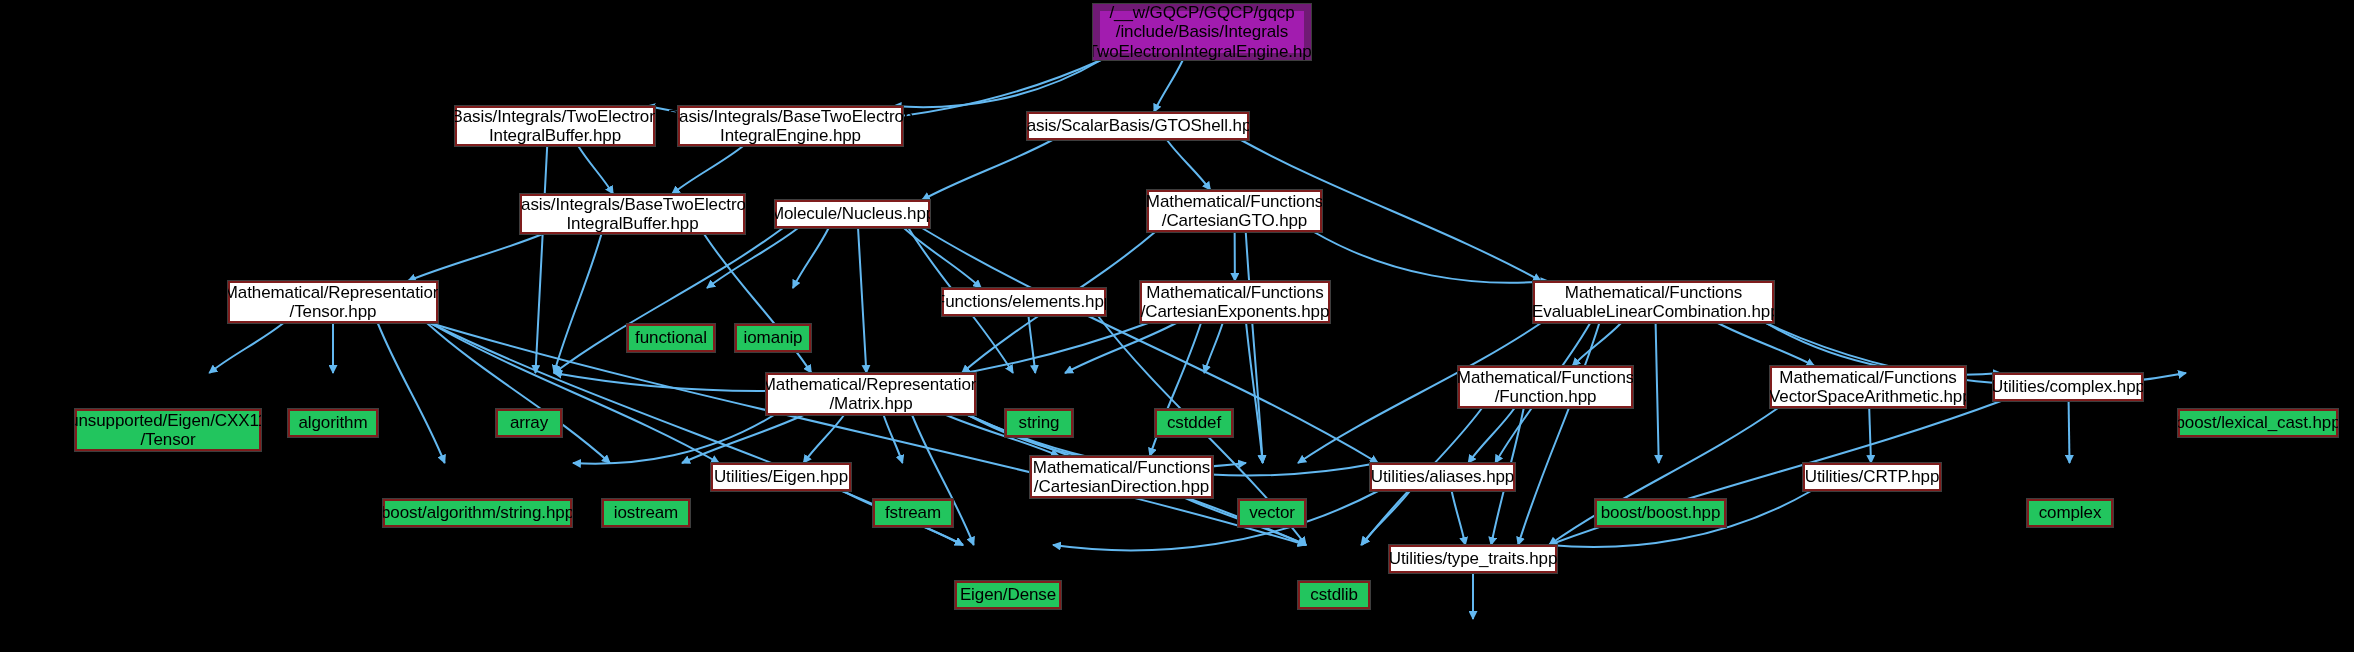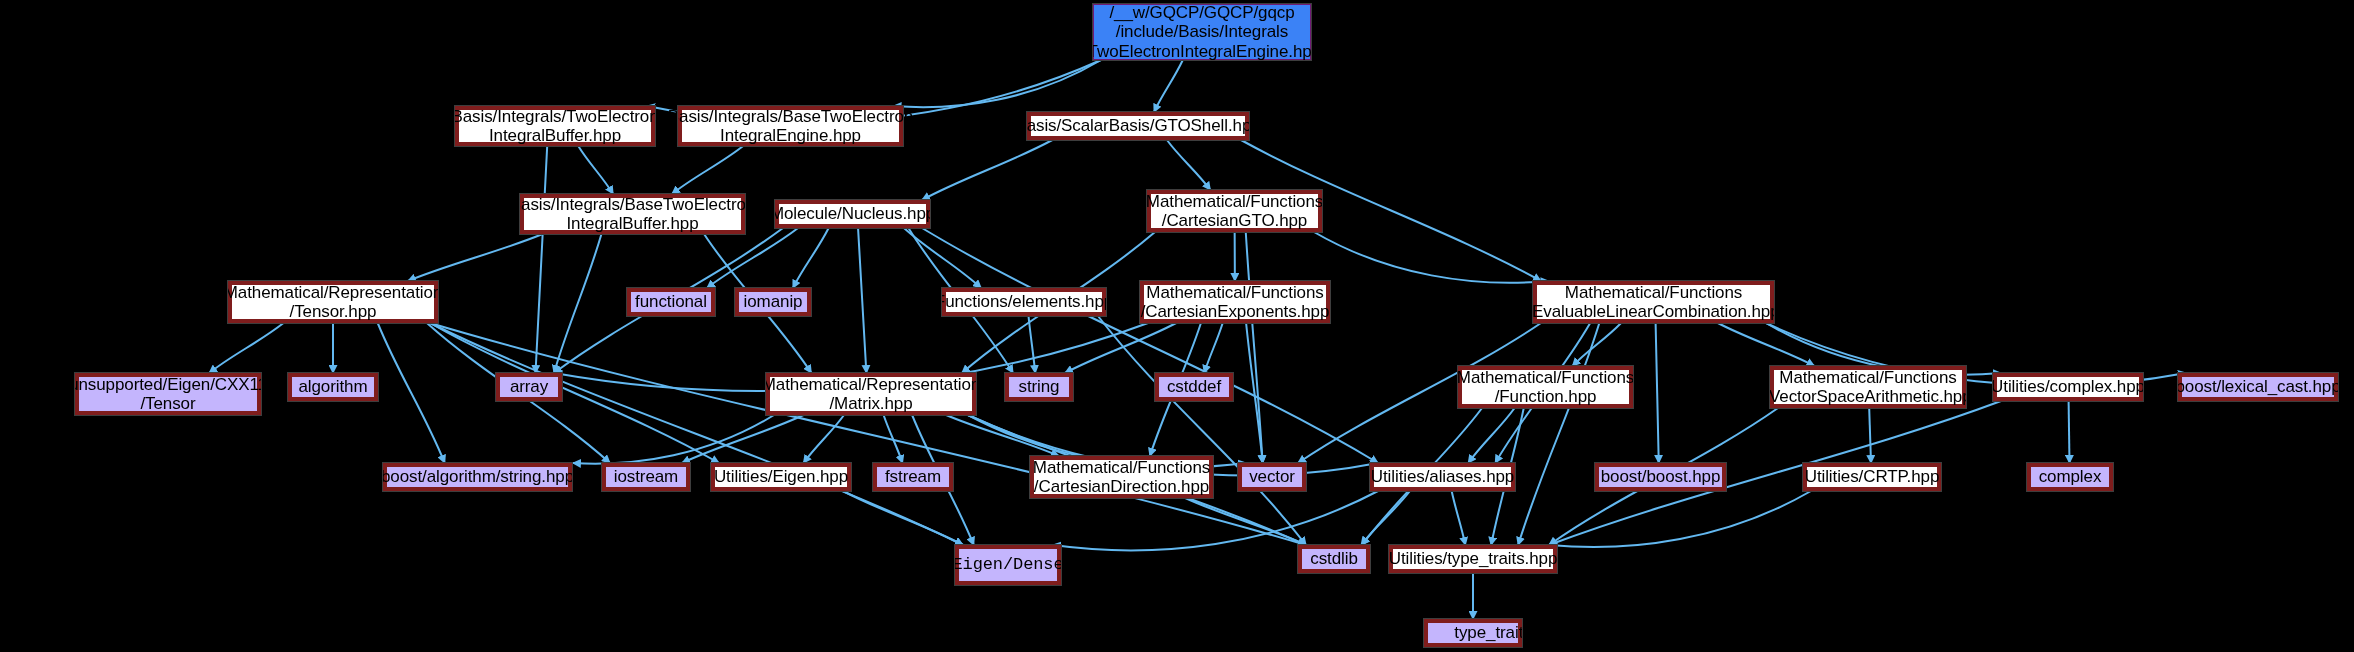--- a/index.html
+++ b/index.html
@@ -7,36 +7,36 @@
     position:relative;
     width:2354px;height:652px;
     background:#000;
     font-family:"Liberation Sans", sans-serif;
     overflow:hidden;
   }
   svg.edges{position:absolute;left:0;top:0;width:2354px;height:652px;}
   .node{
     position:absolute;
     box-sizing:border-box;
-    border:4px solid #7f1d1d;
+    border:2px solid #7f1d1d;
     outline:1px solid #3d3d3d;
     display:flex;
     align-items:center;
     justify-content:center;
     text-align:center;
     color:#000;
     font-size:17px;
     line-height:1.12;
     letter-spacing:-0.1px;
     white-space:pre-line;
     padding:1px 4px;
   }
   .node.local{background:#ffffff;}
-  .node.system{background:#c4b5fd;}
-  .node.root{background:#3b82f6;border:1px solid #701a75;}
+  .node.system{background:#22c55e;margin-top:36px;}
+  .node.root{background:#a21caf;border:7px solid #701a75;}
 </style>
 </head>
 <body>
 
 <div id="graph-root">
   <svg class="edges" viewBox="0 0 2354 652">
     <defs>
       <marker id="arr" markerWidth="9" markerHeight="9" refX="8" refY="4.5" orient="auto" markerUnits="userSpaceOnUse">
         <path d="M0,0 L9,4.5 L0,9 z" fill="#63b8f0"></path>
       </marker>
@@ -153,18 +153,18 @@
       <div class="node system" style="left: 602px; top: 463px; width: 88px; height: 28px;">iostream</div>
       <div class="node local" style="left: 711px; top: 463px; width: 140px; height: 28px;">Utilities/Eigen.hpp</div>
       <div class="node system" style="left: 873px; top: 463px; width: 80px; height: 28px;">fstream</div>
       <div class="node local" style="left: 1030px; top: 456px; width: 183px; height: 42px;">Mathematical/Functions
 /CartesianDirection.hpp</div>
       <div class="node system" style="left: 1238px; top: 463px; width: 68px; height: 28px;">vector</div>
       <div class="node local" style="left: 1370px; top: 463px; width: 145px; height: 28px;">Utilities/aliases.hpp</div>
       <div class="node system" style="left: 1595px; top: 463px; width: 131px; height: 28px;">boost/boost.hpp</div>
       <div class="node local" style="left: 1803px; top: 463px; width: 138px; height: 28px;">Utilities/CRTP.hpp</div>
       <div class="node system" style="left: 2027px; top: 463px; width: 86px; height: 28px;">complex</div>
-      <div class="node system" style="left: 955px; top: 545px; width: 106px; height: 40px; font-family: Liberation Mono, monospace;">Eigen/Dense</div>
+      <div class="node system" style="left: 955px; top: 545px; width: 106px; height: 28px;">Eigen/Dense</div>
       <div class="node system" style="left: 1298px; top: 545px; width: 72px; height: 28px;">cstdlib</div>
       <div class="node local" style="left: 1389px; top: 545px; width: 168px; height: 28px;">Utilities/type_traits.hpp</div>
       <div class="node system" style="left: 1424px; top: 619px; width: 98px; height: 28px; padding-left: 44px;">type_traits</div>
     </div>
 </div>
 
 </body></html>

